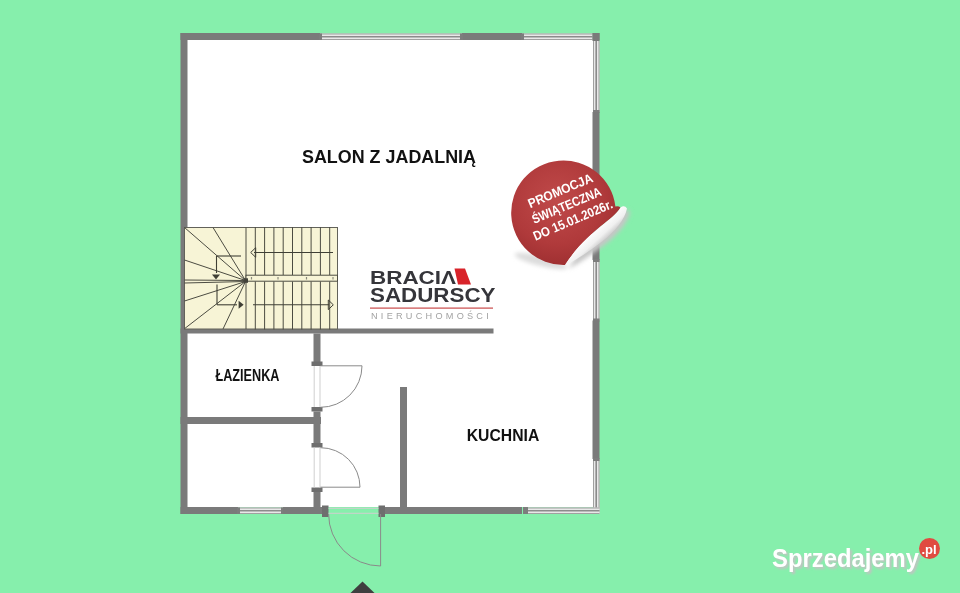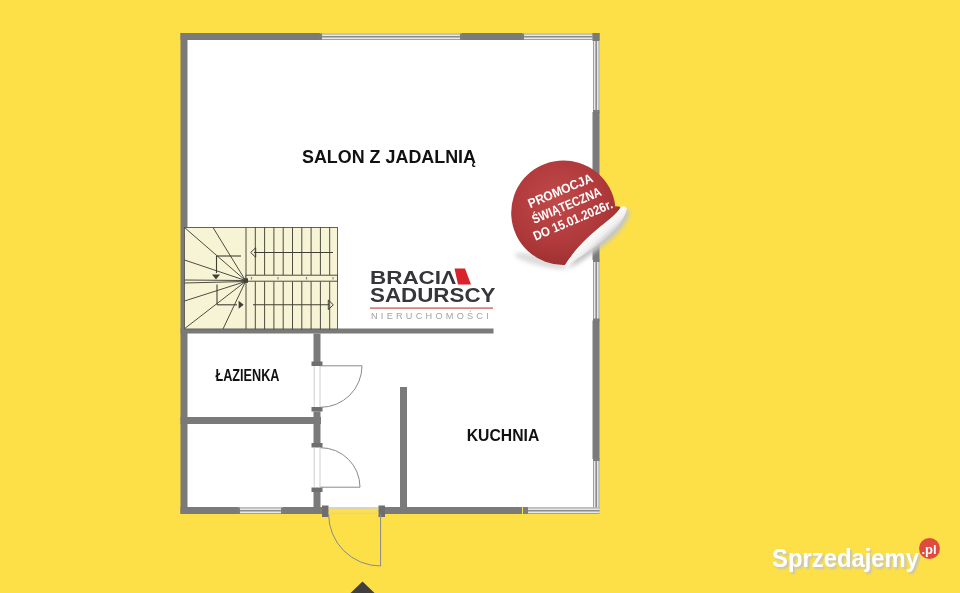--- a/index.html
+++ b/index.html
@@ -1,17 +1,17 @@
 <!DOCTYPE html>
 <html><head>
 <meta charset="utf-8">
 <style>
 html,body{margin:0;padding:0;background:#ffffff;}
 *{font-family:"Liberation Sans",sans-serif;}
-#page{position:relative;width:960px;height:593px;overflow:hidden;background:#fde047;}
+#page{position:relative;width:960px;height:593px;overflow:hidden;background:#86efac;}
 </style>
 </head>
 <body>
 <div id="page">
 <svg width="960" height="593" viewBox="0 0 960 593" xmlns="http://www.w3.org/2000/svg">
 <defs>
 <radialGradient id="badgeGrad" cx="42%" cy="38%" r="70%">
 <stop offset="0%" stop-color="#c04a4a"></stop>
 <stop offset="60%" stop-color="#b03a3b"></stop>
 <stop offset="100%" stop-color="#992c2e"></stop>

